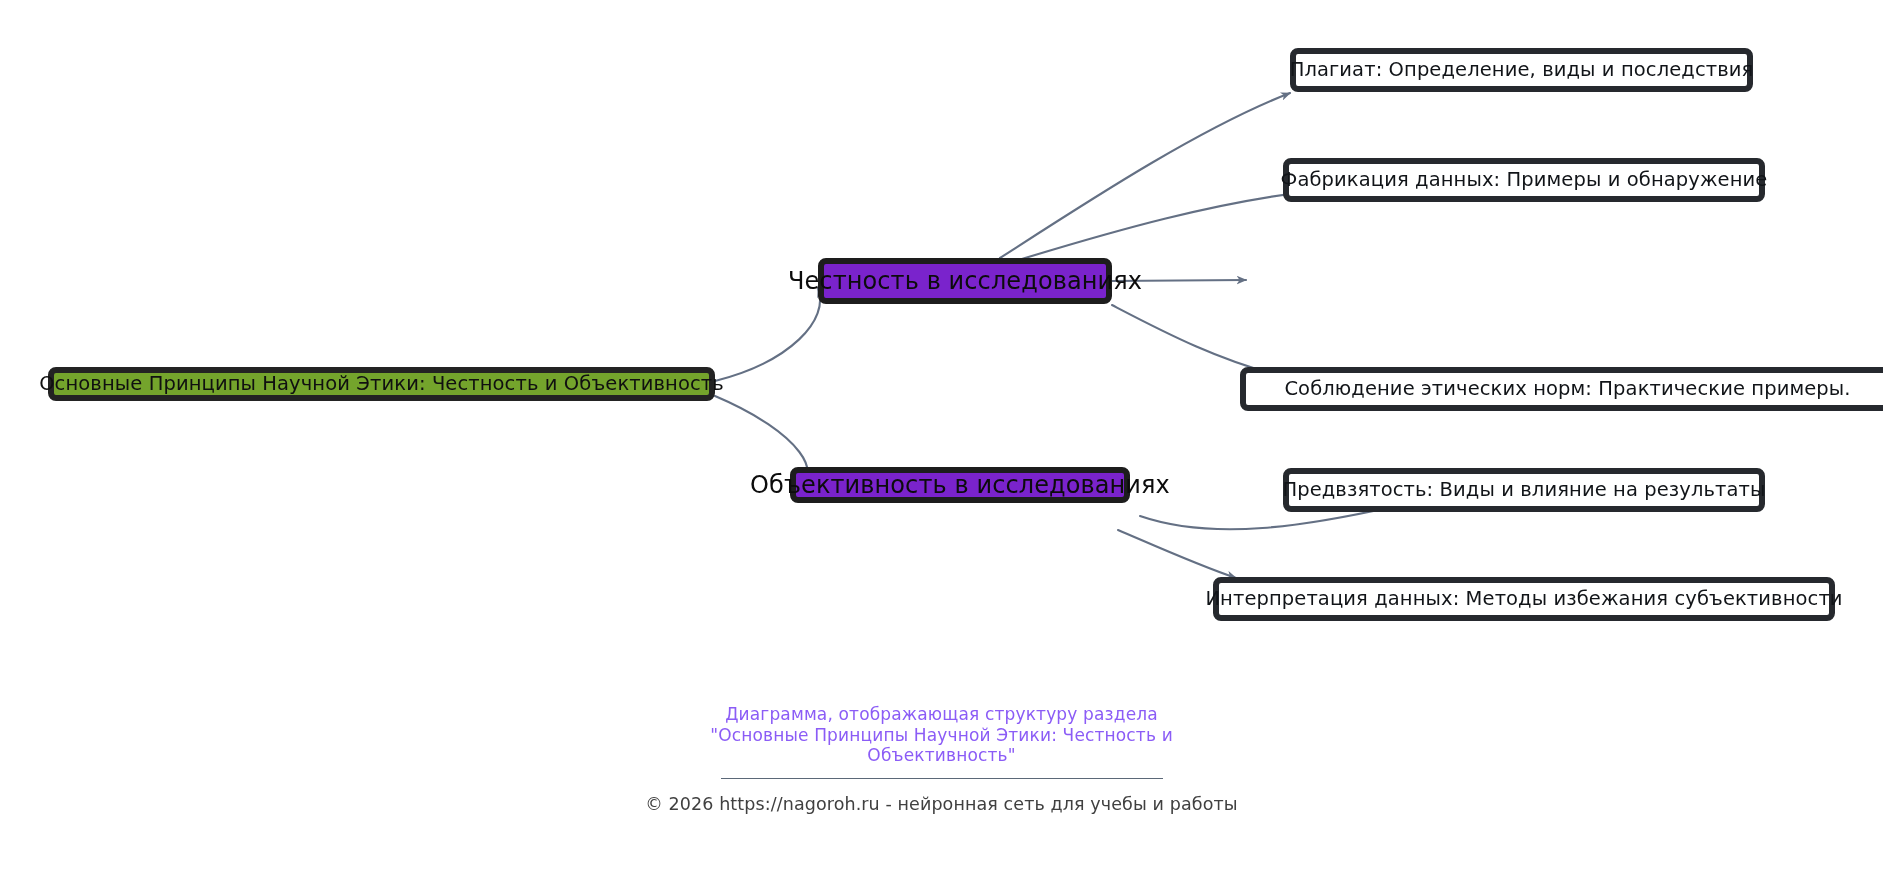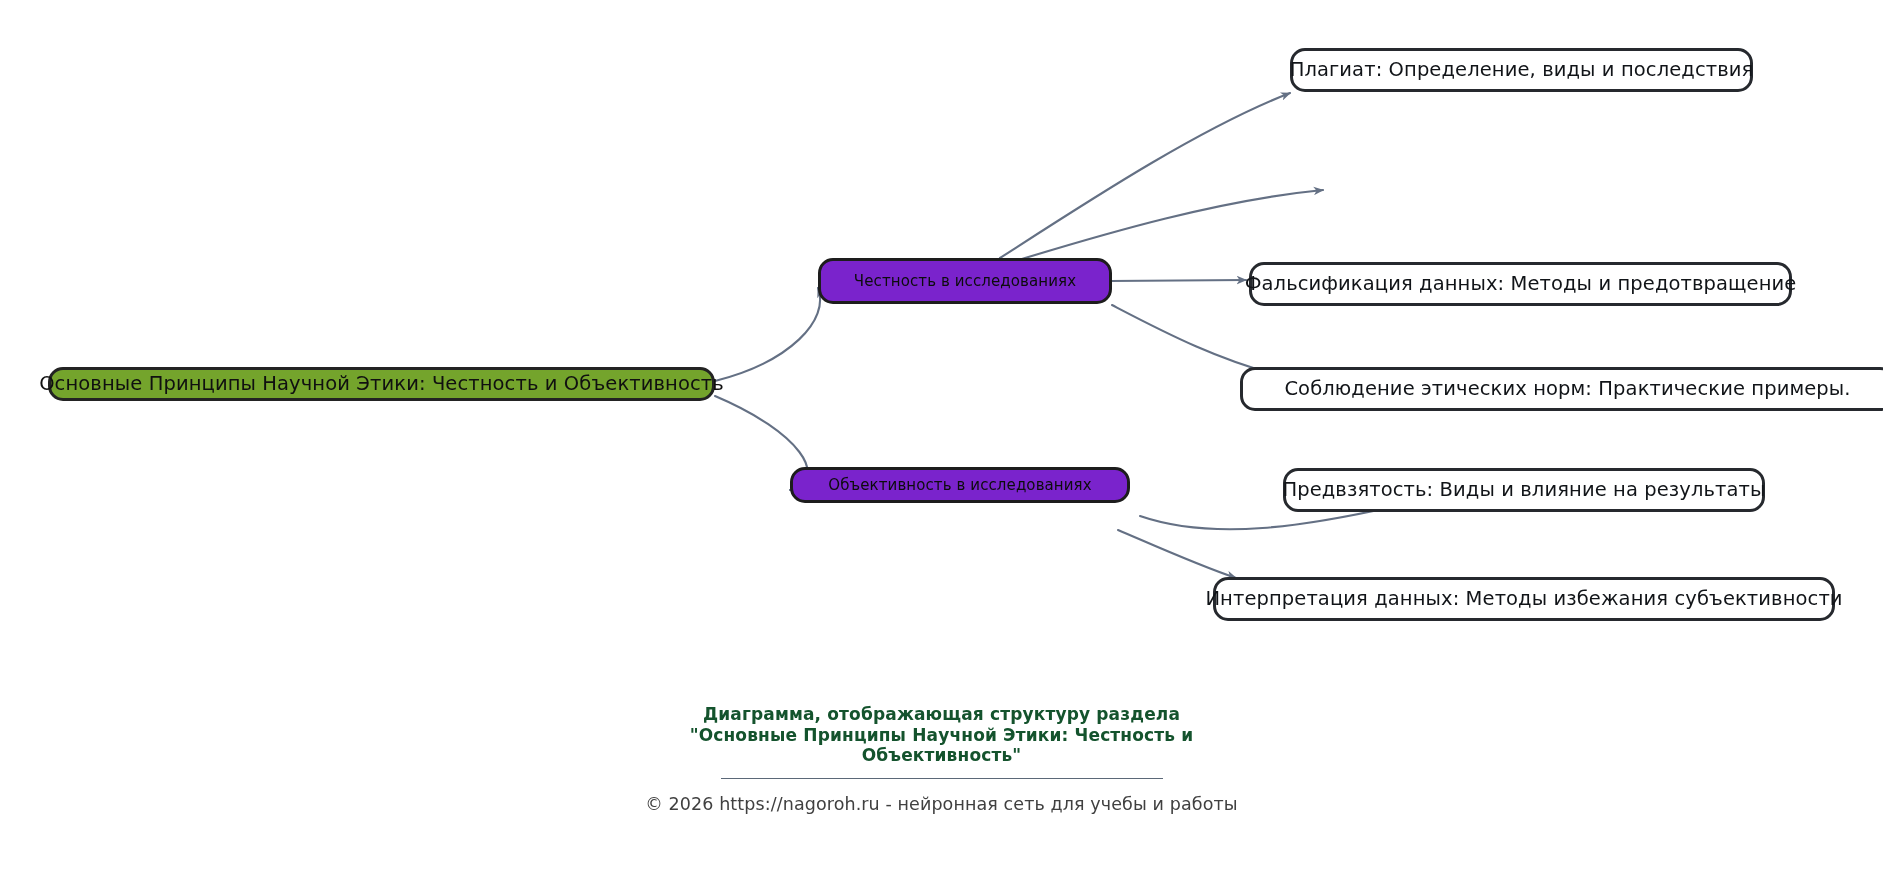--- a/index.html
+++ b/index.html
@@ -35,64 +35,64 @@
     pointer-events: none;
   }
 
   
   .node {
     position: absolute;
     box-sizing: border-box;
     display: flex;
     align-items: center;
     justify-content: center;
-    border-radius: 15px;
-    border: 3px solid #ec4899;
+    border-radius: 8px;
+    border: 6px solid #ec4899;
     white-space: nowrap;
     letter-spacing: 0.1px;
   }
 
   .node-label {
     display: block;
     line-height: 1;
   }
 
   .node.root {
     background: #74a42c;
     border-color: #232323;
     color: #101010;
     font-size: 19.5px;
   }
 
   .node.branch {
     background: #7a23cc;
     border-color: #1d1d1d;
     color: #0c0c0c;
-    font-size: 15px;
+    font-size: 24px;
   }
 
   .node.leaf {
     background: #ffffff;
     border-color: #26292e;
     color: #111418;
     font-size: 19.5px;
   }
 
   
   #caption-block {
     position: absolute;
     left: 0;
     top: 704px;
     width: 1883px;
     text-align: center;
   }
   #caption-title {
-    color: #14532d;
+    color: #8b5cf6;
     font-size: 17px;
-    font-weight: bold;
+    font-weight: normal;
     line-height: 20.5px;
     white-space: pre-line;
     letter-spacing: 0.15px;
   }
   #caption-rule {
     width: 442px;
     height: 0;
     margin: 12px auto 0 auto;
     border: 0;
     border-top: 1px solid #5b6878;
@@ -140,24 +140,24 @@
   </div>
 
   <div class="node branch" style="left:790px; top:467px; width:340px; height:36px;">
     <span class="node-label">Объективность в исследованиях</span>
   </div>
 
   <div class="node leaf" style="left:1290px; top:48px; width:463px; height:44px;">
     <span class="node-label">Плагиат: Определение, виды и последствия</span>
   </div>
 
+  <div class="node leaf" style="left:1283px; top:158px; width:482px; height:44px;">
+    <span class="node-label">Фабрикация данных: Примеры и обнаружение</span>
+  </div>
 
-  <div class="node leaf" style="left:1249px; top:262px; width:543px; height:44px;">
-    <span class="node-label">Фальсификация данных: Методы и предотвращение</span>
-  </div>
 
   <div class="node leaf" style="left:1240px; top:367px; width:655px; height:44px;">
     <span class="node-label">Соблюдение этических норм: Практические примеры.</span>
   </div>
 
   <div class="node leaf" style="left:1283px; top:468px; width:482px; height:44px;">
     <span class="node-label">Предвзятость: Виды и влияние на результаты</span>
   </div>
 
   <div class="node leaf" style="left:1213px; top:577px; width:622px; height:44px;">

